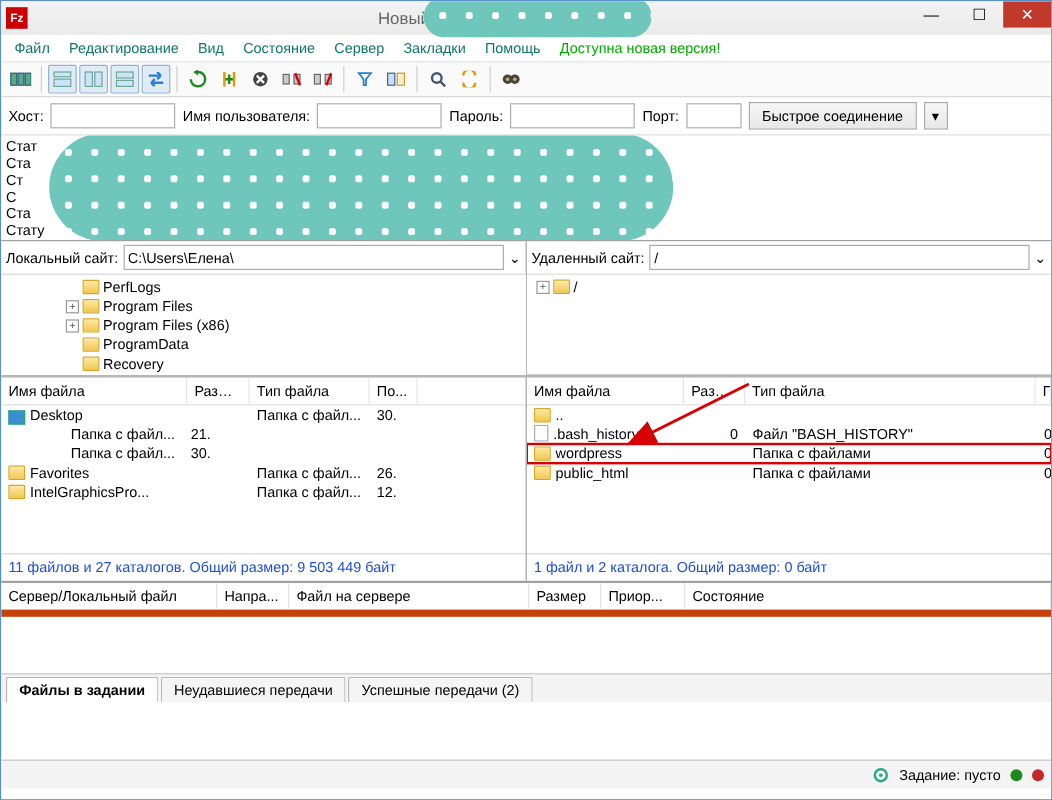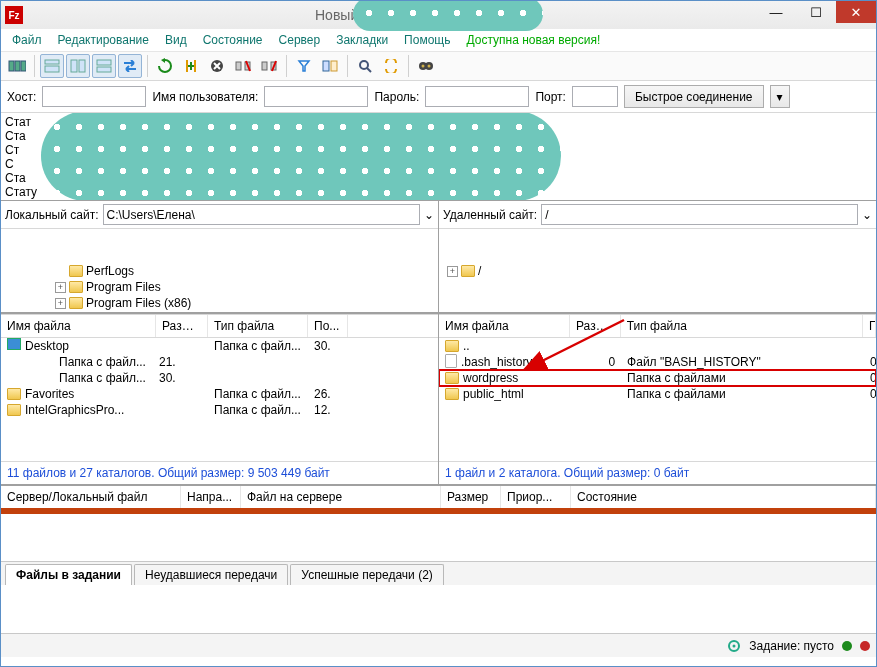--- a/index.html
+++ b/index.html
@@ -20,21 +20,21 @@
 .tbtn.on { border-color:#94b4d6; background:#e0ebf6; }
 .tsep { width:1px; height:22px; background:#d0d0d0; margin:0 3px; }
 .connectbar { height: 32px; display:flex; align-items:center; padding:2px 6px; gap:6px; border-bottom:1px solid #d8d8d8; }
 .connectbar label { color:#000; }
 .connectbar input { border:1px solid #abadb3; height:21px; padding:0 3px; background:#fff; }
 .connectbar .btn { height:23px; border:1px solid #acacac; background: linear-gradient(#f6f6f6,#e8e8e8); padding:0 10px; }
 .connectbar .dd { width:20px; height:23px; border:1px solid #acacac; background:linear-gradient(#f6f6f6,#e8e8e8); display:flex; align-items:center; justify-content:center; }
 .logpane { height:88px; border-bottom:1px solid #a0a0a0; overflow:hidden; position:relative; background:#fff; padding:2px 4px; }
 .logpane .line { color:#000; line-height:14px; }
 .splitview { display:flex; height:260px; border-bottom:1px solid #a0a0a0; }
-.pane { flex:1; display:flex; flex-direction:column; overflow:hidden;gap:32px; }
+.pane { flex:1; display:flex; flex-direction:column; overflow:hidden; }
 .pane + .pane { border-left:1px solid #a0a0a0; }
 .siterow { display:flex; align-items:center; padding:3px 4px; gap:4px; border-bottom:1px solid #d8d8d8; background:#fff; }
 .siterow input { flex:1; border:1px solid #abadb3; height:21px; padding:0 3px; }
 .tree { flex:1; overflow:auto; background:#fff; padding:2px 4px; }
 .tree .node { display:flex; align-items:center; gap:3px; line-height:16px; white-space:nowrap; }
 .expander { width:11px; height:11px; border:1px solid #999; display:inline-flex; align-items:center; justify-content:center; font-size:9px; color:#555; line-height:1; }
 .folder-icon { width:14px; height:12px; background: linear-gradient(#ffe9a6,#f0c74f); border:1px solid #d6a72d; border-radius:1px; position:relative; flex-shrink:0; }
 .file-icon { width:12px; height:14px; background:#fff; border:1px solid #aaa; border-radius:1px; flex-shrink:0; }
 .filehdr { display:flex; border-top:1px solid #d8d8d8; border-bottom:1px solid #d8d8d8; background:#fff; }
 .filehdr .col { padding:4px 6px; border-right:1px solid #e6e6e6; overflow:hidden; white-space:nowrap; text-overflow:ellipsis; }
@@ -259,21 +259,21 @@
   <div class="pane">
     <div class="filelistview">
       <div class="filehdr">
         <div class="col" style="width:155px">Имя файла</div>
         <div class="col" style="width:52px;text-align:right">Размер</div>
         <div class="col" style="width:100px">Тип файла</div>
         <div class="col" style="width:40px">По...</div>
       </div>
       <div class="filelist" id="local-files">
           <div class="row">
-            <div class="cell" style="width:155px;display:flex;align-items:flex-start;gap:4px">
+            <div class="cell" style="width:155px;display:flex;align-items:flex-end;gap:4px">
               <span style="width:14px;height:12px;background:#3b8ed6;border:1px solid #2a6;display:inline-block;flex-shrink:0"></span>
               <span>Desktop</span>
             </div>
             <div class="cell" style="width:52px;text-align:right"></div>
             <div class="cell" style="width:100px">Папка с файл...</div>
             <div class="cell" style="flex:1">30.</div>
           </div>
           <div class="row">
             <div class="cell" style="width:52px;text-align:right"></div>
             <div class="cell" style="width:100px">Папка с файл...</div>

